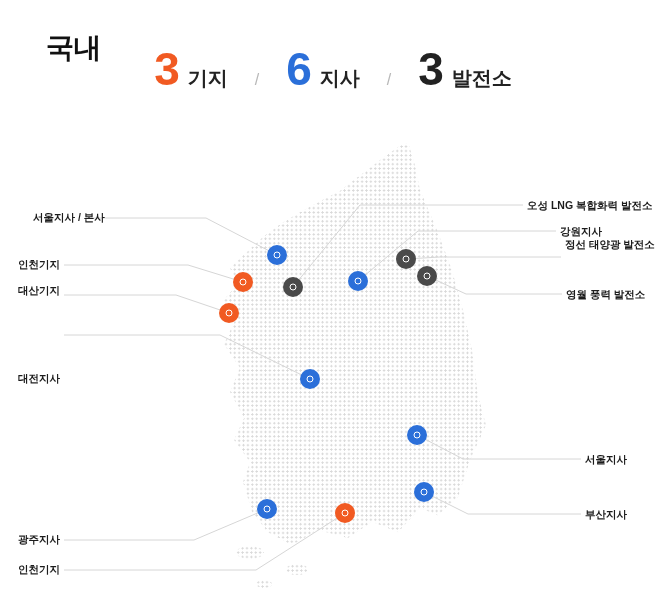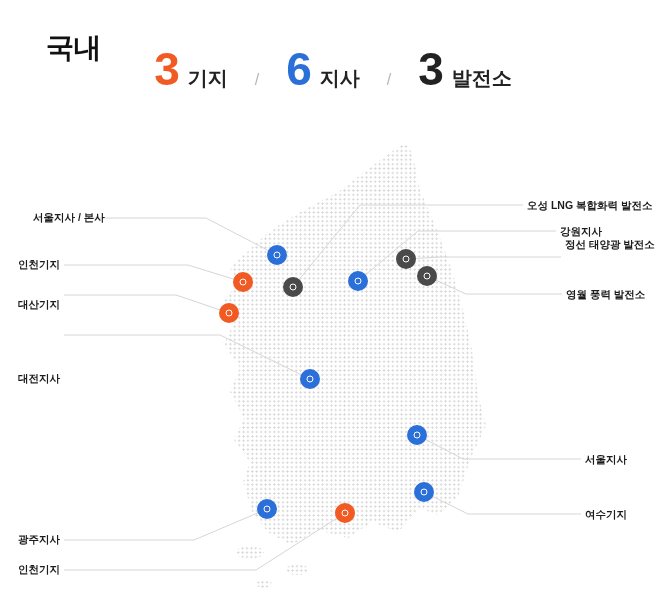--- a/index.html
+++ b/index.html
@@ -151,34 +151,34 @@
         <polyline points="561,257 440,257 406,259"></polyline>
         <polyline points="562,294 466,294 427,276"></polyline>
         <polyline points="581,459 463,459 417,435"></polyline>
         <polyline points="581,514 468,514 424,492"></polyline>
       </svg>
   <div class="marker" title="서울지사 / 본사" style="left: 277px; top: 255px; background: rgb(43, 111, 217);"></div>
       <div class="map-label" style="left: 33px; top: 211px;">서울지사 / 본사</div>
       <div class="marker" title="인천기지" style="left: 243px; top: 282px; background: rgb(241, 90, 34);"></div>
       <div class="map-label" style="left: 18px; top: 258px;">인천기지</div>
       <div class="marker" title="대산기지" style="left: 229px; top: 313px; background: rgb(241, 90, 34);"></div>
-      <div class="map-label" style="left: 18px; top: 298px;">대산기지</div>
+      <div class="map-label" style="left: 18px; top: 284px;">대산기지</div>
       <div class="marker" title="대전지사" style="left: 310px; top: 379px; background: rgb(43, 111, 217);"></div>
       <div class="map-label" style="left: 18px; top: 328px; margin-top: 44px;">대전지사</div>
       <div class="marker" title="광주지사" style="left: 267px; top: 509px; background: rgb(43, 111, 217);"></div>
       <div class="map-label" style="left: 18px; top: 533px; text-align: center;">광주지사</div>
       <div class="marker" title="여수기지" style="left: 345px; top: 513px; background: rgb(241, 90, 34);"></div>
       <div class="map-label" style="left: 18px; top: 563px;">인천기지</div>
       <div class="marker" title="오성 LNG 복합화력 발전소" style="left: 293px; top: 287px; background: rgb(74, 74, 74);"></div>
       <div class="map-label" style="left: 527px; top: 199px;">오성 LNG 복합화력 발전소</div>
       <div class="marker" title="강원지사" style="left: 358px; top: 281px; background: rgb(43, 111, 217);"></div>
       <div class="map-label" style="left: 560px; top: 225px;">강원지사</div>
       <div class="marker" title="정선 태양광 발전소" style="left: 406px; top: 259px; background: rgb(74, 74, 74);"></div>
       <div class="map-label" style="left: 565px; top: 238px;">정선 태양광 발전소</div>
       <div class="marker" title="영월 풍력 발전소" style="left: 427px; top: 276px; background: rgb(74, 74, 74);"></div>
       <div class="map-label" style="left: 566px; top: 288px; text-align: center;">영월 풍력 발전소</div>
       <div class="marker" title="대구지사" style="left: 417px; top: 435px; background: rgb(43, 111, 217);"></div>
       <div class="map-label" style="left: 585px; top: 453px;">서울지사</div>
       <div class="marker" title="부산지사" style="left: 424px; top: 492px; background: rgb(43, 111, 217);"></div>
-      <div class="map-label" style="left: 585px; top: 508px;">여수기지</div>
+      <div class="map-label" style="left: 585px; top: 508px;">부산지사</div>
     </div>
 
 </div>
 
 </body></html>

